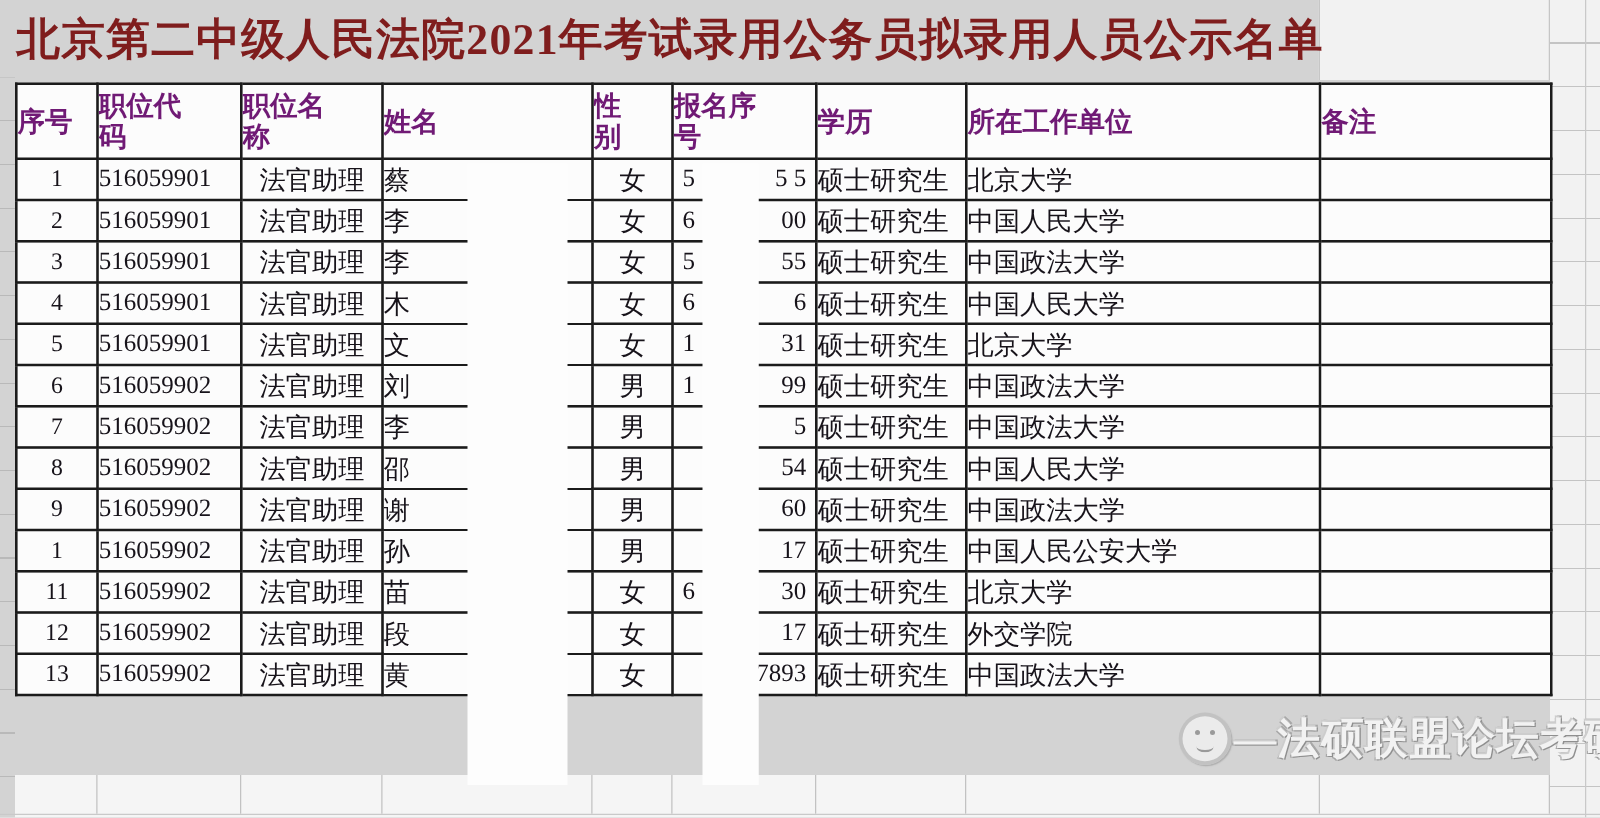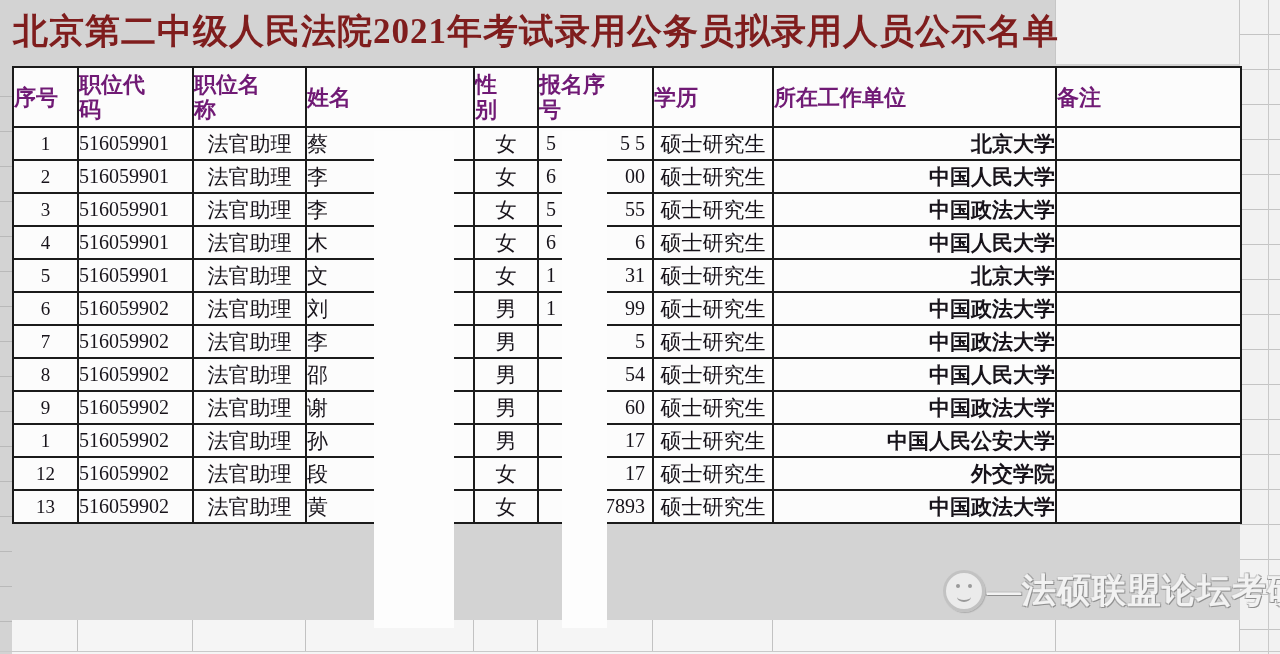--- a/index.html
+++ b/index.html
@@ -47,22 +47,22 @@
     white-space:pre-line; line-height:25px; color:#701a75;
   }
   tbody td{ height:31px; font-size:21px; }
   td.c-serial{ text-align:center; font-size:19px; }
   td.c-code{ text-align:left; font-size:20px; white-space:nowrap; }
   td.c-pos{ text-align:center;margin-left:42px; }
   td.c-name{ position:relative; padding-left:44px; white-space:nowrap; }
   td.c-gender{ text-align:center; }
   td.c-reg{ font-size:20px; }
   td.c-reg .frag-wrap{ display:flex; justify-content:space-between; padding:0 7px; }
-  td.c-degree{ text-align:center; white-space:nowrap; }
-  td.c-unit{ text-align:right; white-space:nowrap;font-weight:bold; }
+  td.c-degree{ white-space:nowrap; }
+  td.c-unit{ text-align:left; white-space:nowrap; }
   
   .bottom-band{
     position:absolute; left:12px; top:620px; width:1228px; height:34px;
     background:#f5f5f5; z-index:0;
   }
   .bottom-band .vline{ position:absolute; top:0; width:1px; height:31px; background:#c2c2c2; }
   .bottom-hline{ position:absolute; left:0; top:651px; width:1280px; height:1px; background:#c9c9c9; }
   
   .strip{ position:absolute; background:#fdfdfd; z-index:2; }
   #strip-names{ left:374px; top:131px; width:80px; height:497px; }
@@ -293,20 +293,36 @@
             <div class="frag-wrap">
               <span class="rl"></span>
               <span class="rr">17</span>
             </div>
           </td>
           <td class="c-degree">硕士研究生</td>
           <td class="c-unit">中国人民公安大学</td>
           <td class="c-remark"></td>
         </tr>
         <tr>
+          <td class="c-serial">11</td>
+          <td class="c-code">516059902</td>
+          <td class="c-pos">法官助理</td>
+          <td class="c-name"><span class="nm">苗</span></td>
+          <td class="c-gender">女</td>
+          <td class="c-reg">
+            <div class="frag-wrap">
+              <span class="rl">6</span>
+              <span class="rr">30</span>
+            </div>
+          </td>
+          <td class="c-degree">硕士研究生</td>
+          <td class="c-unit">北京大学</td>
+          <td class="c-remark"></td>
+        </tr>
+        <tr>
           <td class="c-serial">12</td>
           <td class="c-code">516059902</td>
           <td class="c-pos">法官助理</td>
           <td class="c-name"><span class="nm">段</span></td>
           <td class="c-gender">女</td>
           <td class="c-reg">
             <div class="frag-wrap">
               <span class="rl"></span>
               <span class="rr">17</span>
             </div>

